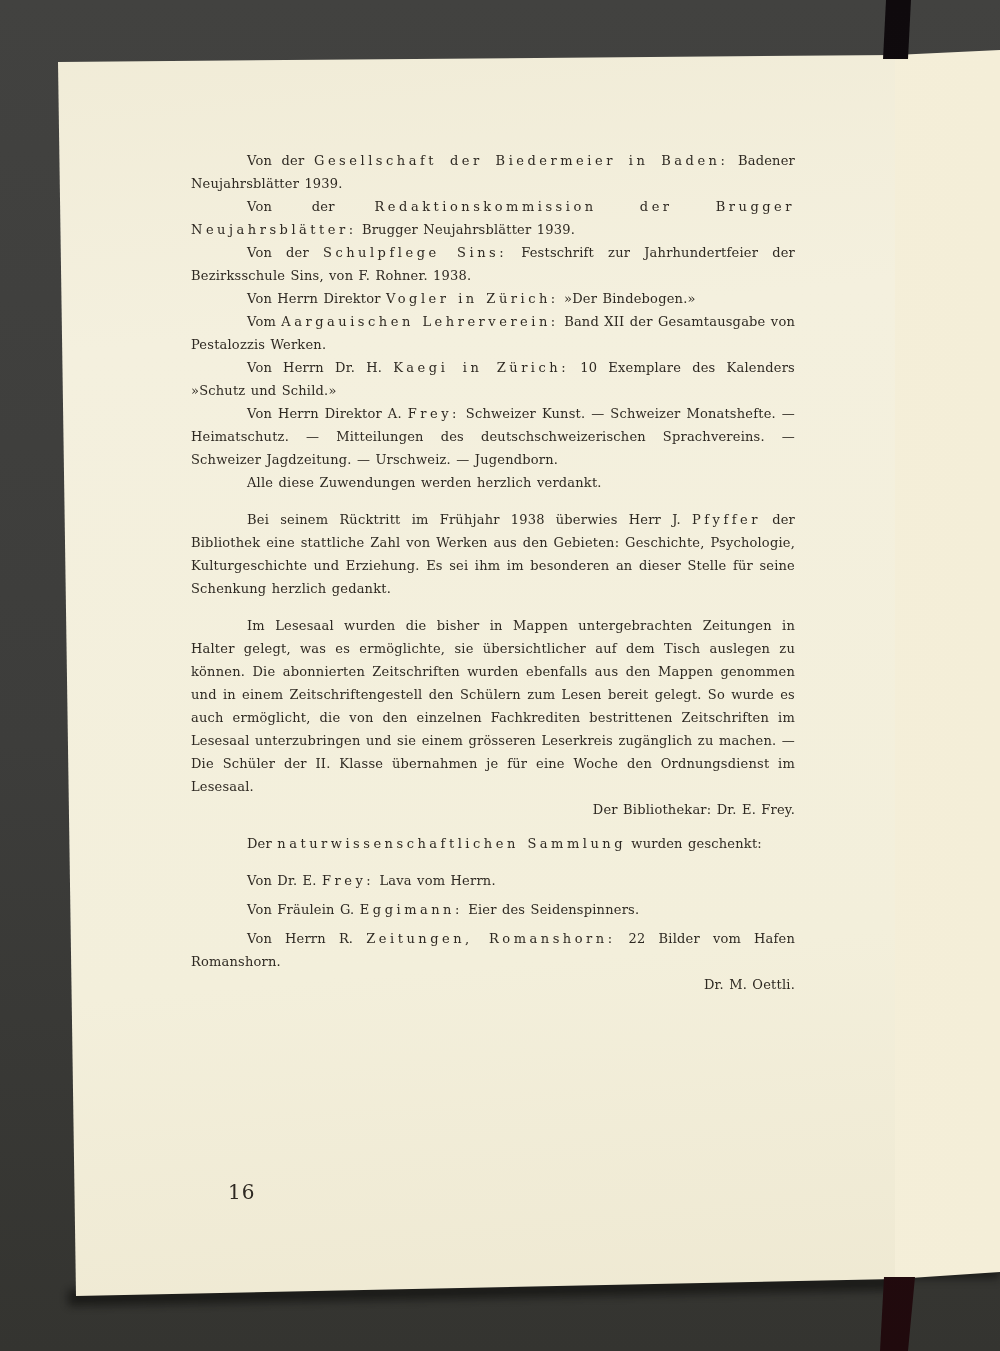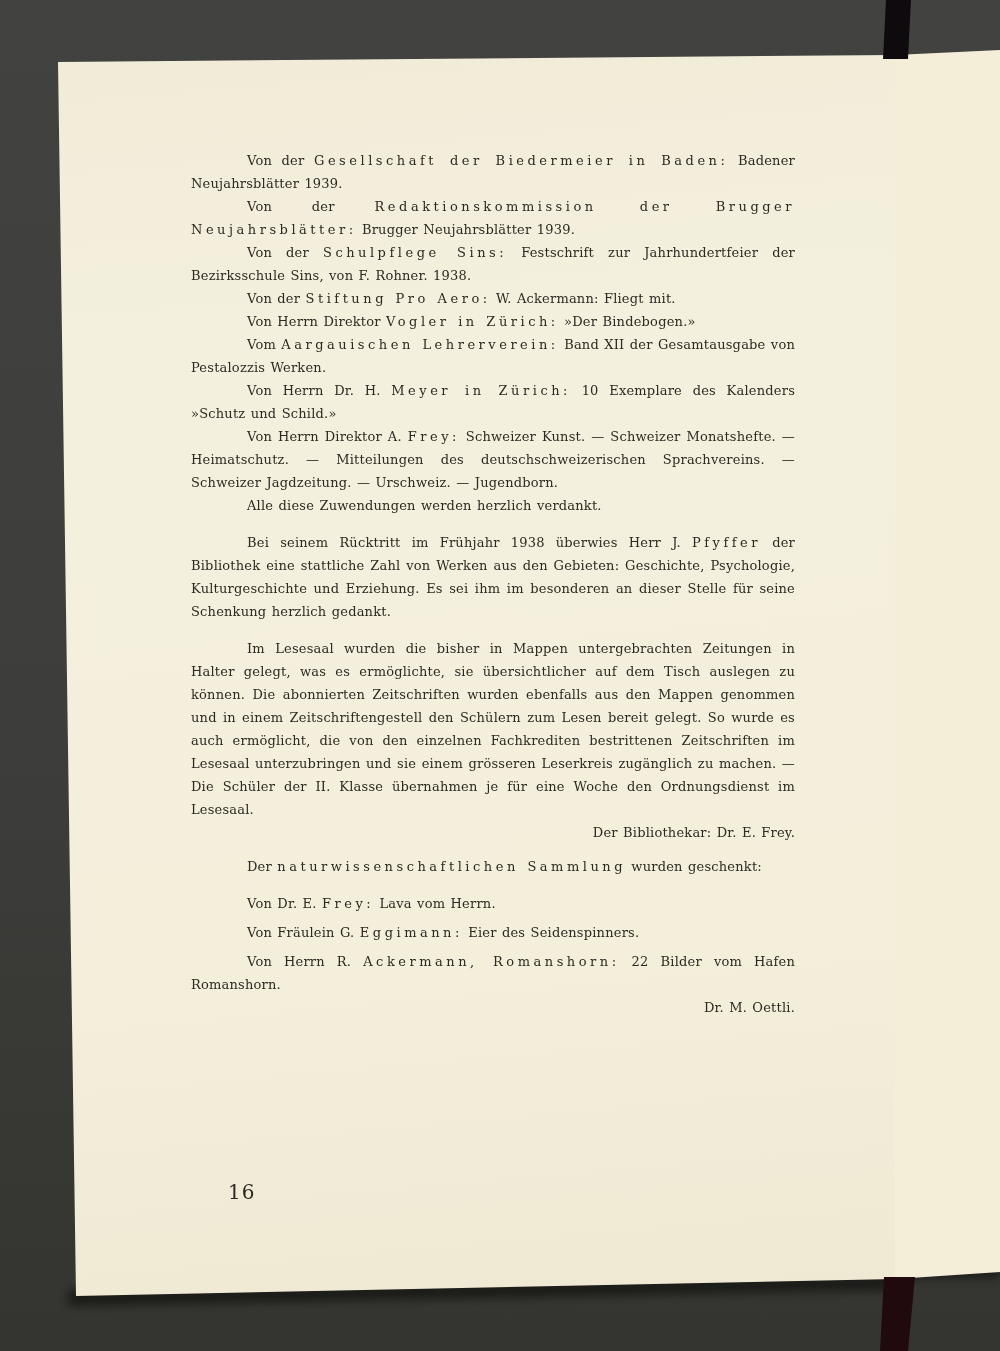--- a/index.html
+++ b/index.html
@@ -69,45 +69,44 @@
 
   <div class="page-text">
 
     <p class="para"><span>Von der </span><span class="sp">Gesellschaft der Biedermeier in Baden:</span><span> Badener Neujahrsblätter 1939.</span></p>
 
 
     <p class="para"><span>Von der </span><span class="sp">Redaktionskommission der Brugger Neujahrsblätter:</span><span> Brugger Neujahrsblätter 1939.</span></p>
 
     <p class="para"><span>Von der </span><span class="sp">Schulpflege Sins:</span><span> Festschrift zur Jahrhundertfeier der Bezirksschule Sins, von F. Rohner. 1938.</span></p>
 
-    <p class="para"><span>Von der </span><span class="sp">Stiftung Pro Aero:</span><span> W. Ackermann: Fliegt mit.</span></p>
 
     <p class="para"><span>Von Herrn Direktor </span><span class="sp">Vogler in Zürich:</span><span> »Der Bindebogen.»</span></p>
 
     <p class="para"><span>Vom </span><span class="sp">Aargauischen Lehrerverein:</span><span> Band XII der Gesamtausgabe von Pestalozzis Werken.</span></p>
 
-    <p class="para"><span>Von Herrn Dr. H. </span><span class="sp">Meyer in Zürich:</span><span> 10 Exemplare des Kalenders »Schutz und Schild.»</span></p>
+    <p class="para"><span>Von Herrn Dr. H. </span><span class="sp">Kaegi in Zürich:</span><span> 10 Exemplare des Kalenders »Schutz und Schild.»</span></p>
 
     <p class="para"><span>Von Herrn Direktor A. </span><span class="sp">Frey:</span><span> Schweizer Kunst. — Schweizer Monatshefte. — Heimatschutz. — Mitteilungen des deutschschweizerischen Sprachvereins. — Schweizer Jagdzeitung. — Urschweiz. — Jugendborn.</span></p>
 
     <p class="para"><span>Alle diese Zuwendungen werden herzlich verdankt.</span></p>
 
     <p class="para g4"><span>Bei seinem Rücktritt im Frühjahr 1938 überwies Herr J. </span><span class="sp">Pfyffer</span><span> der Bibliothek eine stattliche Zahl von Werken aus den Gebieten: Geschichte, Psychologie, Kulturgeschichte und Erziehung. Es sei ihm im besonderen an dieser Stelle für seine Schenkung herzlich gedankt.</span></p>
 
     <p class="para g4"><span>Im Lesesaal wurden die bisher in Mappen untergebrachten Zeitungen in Halter gelegt, was es ermöglichte, sie übersichtlicher auf dem Tisch auslegen zu können. Die abonnierten Zeitschriften wurden ebenfalls aus den Mappen genommen und in einem Zeitschriftengestell den Schülern zum Lesen bereit gelegt. So wurde es auch ermöglicht, die von den einzelnen Fachkrediten bestrittenen Zeitschriften im Lesesaal unterzubringen und sie einem grösseren Leserkreis zugänglich zu machen. — Die Schüler der II. Klasse übernahmen je für eine Woche den Ordnungsdienst im Lesesaal.</span></p>
 
     <p class="para right"><span>Der Bibliothekar: Dr. E. Frey.</span></p>
 
     <p class="para g11"><span>Der </span><span class="sp">naturwissenschaftlichen Sammlung</span><span> wurden geschenkt:</span></p>
 
     <p class="para g4"><span>Von Dr. E. </span><span class="sp">Frey:</span><span> Lava vom Herrn.</span></p>
 
     <p class="para g2"><span>Von Fräulein G. </span><span class="sp">Eggimann:</span><span> Eier des Seidenspinners.</span></p>
 
-    <p class="para g2"><span>Von Herrn R. </span><span class="sp">Ackermann, Romanshorn:</span><span> 22 Bilder vom Hafen Romanshorn.</span></p>
+    <p class="para g2"><span>Von Herrn R. </span><span class="sp">Zeitungen, Romanshorn:</span><span> 22 Bilder vom Hafen Romanshorn.</span></p>
 
     <p class="para right"><span>Dr. M. Oettli.</span></p>
 
   </div>
 
   <div class="page-number">16</div>
 
 </div>
 
 </body></html>

